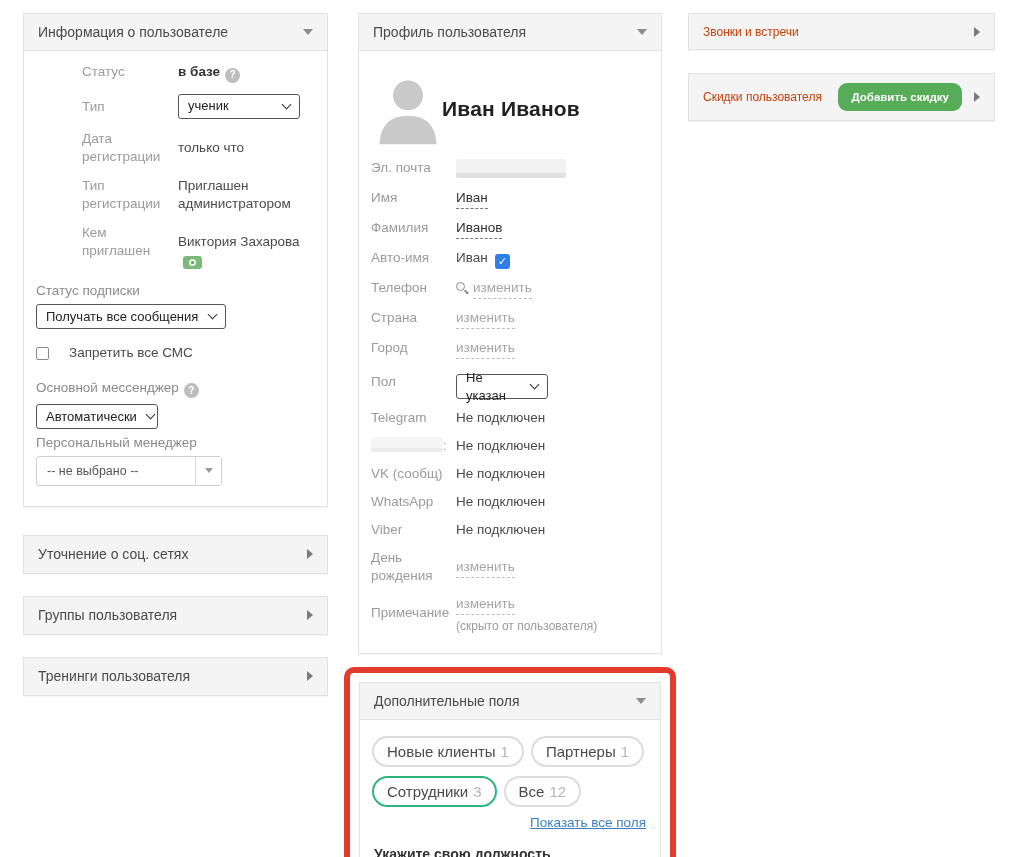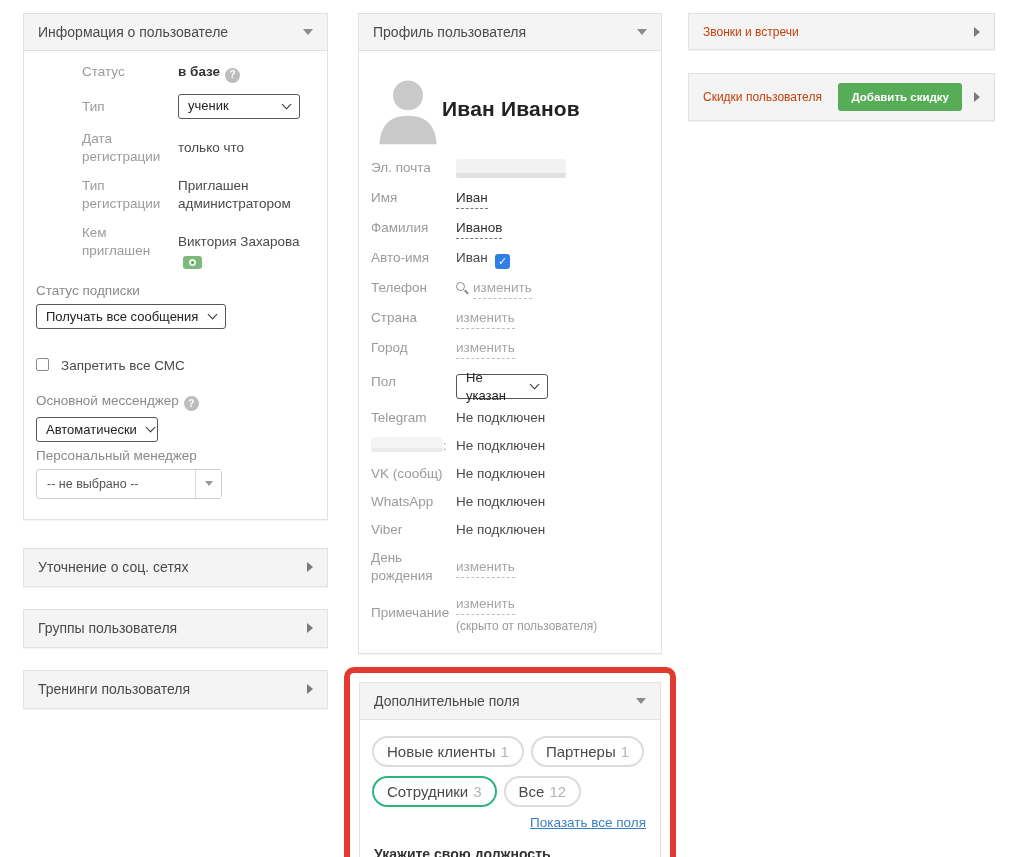--- a/index.html
+++ b/index.html
@@ -38,21 +38,21 @@
   .help::after { content:'?'; }
 
   .fselect { display:inline-flex; align-items:center; justify-content:space-between;
              border:1px solid #565656; border-radius:3px; background:#fff;
              height:25px; padding:0 9px; font-size:13px; color:#222; cursor:pointer; }
   .chev { width:7px; height:7px; border-right:1.8px solid #333; border-bottom:1.8px solid #333;
           transform:rotate(45deg); margin-left:10px; margin-top:-4px; flex:none; }
   .w122 { width:122px; } .w190 { width:190px; } .w92 { width:92px; }
 
   .group-lbl { color:#8a8a8a; margin:14px 0 6px; }
-  .cb-row { display:flex; align-items:flex-start; gap:12px; margin:29px 0 4px; cursor:pointer; }
+  .cb-row { display:flex; align-items:flex-end; gap:20px; margin:16px 0 4px; cursor:pointer; }
   .cb { width:13px; height:13px; border:1px solid #8a8a8a; border-radius:2px; background:#fff; flex:none; }
   .cb.checked { width:15px; height:15px; border:none; border-radius:3px; background:#2e7fe8;
                 color:#fff; display:inline-flex; align-items:center; justify-content:center;
                 font-size:11px; vertical-align:-3px; }
   .cb.checked::after { content:'✓'; }
 
   .s2 { display:flex; border:1px solid #cfcfcf; border-radius:3px; height:30px; width:186px;
         background:#fff; align-items:stretch; cursor:pointer; }
   .s2-text { flex:1; display:flex; align-items:center; padding:0 10px; font-size:12.5px; color:#555; }
   .s2-arrow { width:26px; border-left:1px solid #d8d8d8; display:flex; align-items:center; justify-content:center; background:#fff; }
@@ -97,21 +97,21 @@
   .pill .cnt { color:#b5b5b5; margin-left:5px; }
   .pill.sel { border-color:#2eb57e; }
   .show-all { text-align:right; margin:6px 2px 2px; }
   .show-all a { color:#3b7fc3; text-decoration:underline; font-size:13.5px; cursor:pointer; }
   .pos-lbl { font-weight:bold; color:#333; font-size:14px; margin:16px 2px 8px; }
 
   
   .rpanel-h { background:#f4f4f4; border:1px solid #e2e2e2; box-shadow:0 1px 0 rgba(0,0,0,.05);
               display:flex; align-items:center; padding:9px 14px; min-height:37px; cursor:pointer; }
   .rpanel-h .t { flex:1; font-size:12px; color:#c2410c; }
-  .btn-green { background:#57ad57; color:#fff; border:none; border-radius:3px;
+  .btn-green { background:#57ad57; color:#fff; border:none; border-radius:9px;
                font-family:inherit; font-size:11.5px; font-weight:bold;
                padding:8px 13px; cursor:pointer; margin-right:12px; white-space:nowrap; }
   .gap23 { margin-top:23px; }
 </style>
 </head>
 <body>
 
 <div>
 
   <div class="col col-left">

